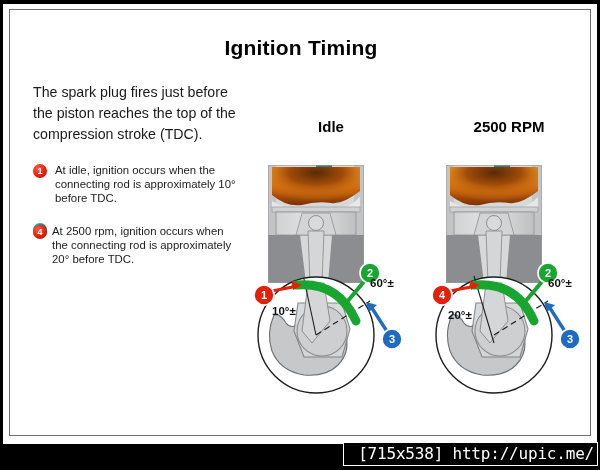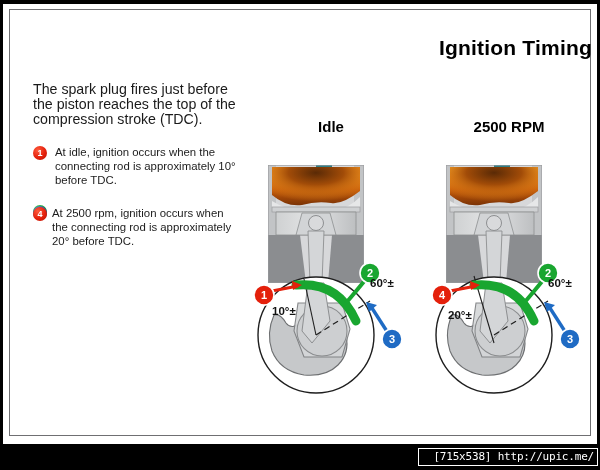--- a/index.html
+++ b/index.html
@@ -50,36 +50,36 @@
     position: absolute;
     right: 0; top: 0; width: 3px; height: 444px;
     background: #000000;
   }
 
   
   #title {
     position: absolute;
     left: 0; top: 26px;
     width: 582px;
-    text-align: right;
+    text-align: center;
     font-size: 21px;
     font-weight: bold;
     color: #000000;
     letter-spacing: 0.2px;
   }
 
   
   #text-column {
     position: absolute;
     left: 23px; top: 72px;
     width: 205px;
   }
   #intro-paragraph {
     font-size: 14.2px;
-    line-height: 15px;
+    line-height: 21px;
     color: #1a1a1a;
   }
   .bullet-row {
     position: relative;
     padding-left: 22px;
     font-size: 11.4px;
     line-height: 14.2px;
     color: #1c1c1c;
   }
   .bullet-badge {
@@ -119,21 +119,21 @@
     height: 260px;
   }
   svg { display: block; overflow: visible; }
 
   
   #watermark {
     position: absolute;
     right: 2px;
     bottom: 4px;
     font-family: "DejaVu Sans Mono", monospace;
-    font-size: 11px;
+    font-size: 16px;
     color: #ffffff;
     background: #000000;
     border: 1px solid #ffffff;
     padding: 1px 3px 2px 14px;
     letter-spacing: -0.2px;
     white-space: nowrap;
   }
 </style>
 </head>
 <body>

